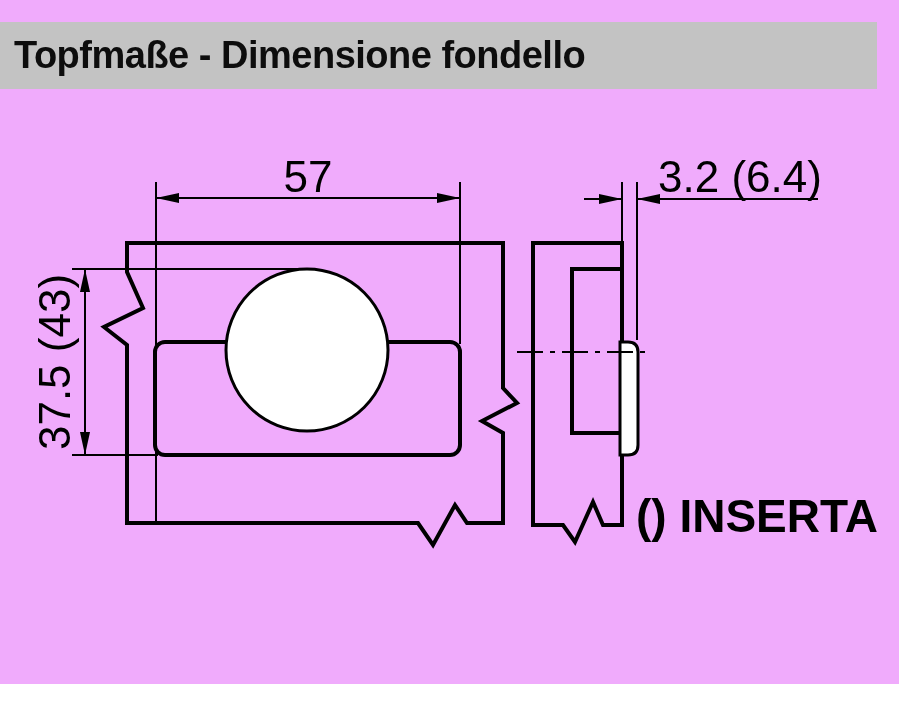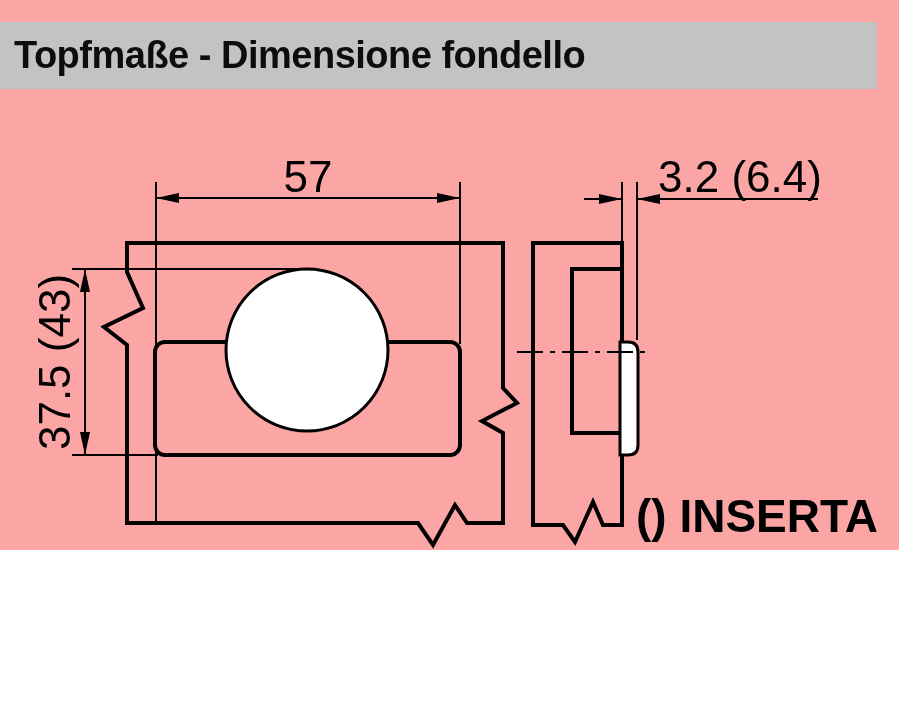--- a/index.html
+++ b/index.html
@@ -1,19 +1,19 @@
 <!DOCTYPE html>
 <html><head>
 <meta charset="utf-8">
 <style>
   html,body{margin:0;padding:0;background:#fff;}
   .page{
     position:relative;
-    width:899px;height:550px;
-    background:#fca5a5;
+    width:899px;height:684px;
+    background:#f0abfc;
     overflow:hidden;
     font-family:"Liberation Sans", sans-serif;
   }
   .header-bar{
     position:absolute;
     left:0; top:22px;
     width:877px; height:67px;
     background:#c3c3c3;
     display:flex; align-items:center;
   }

